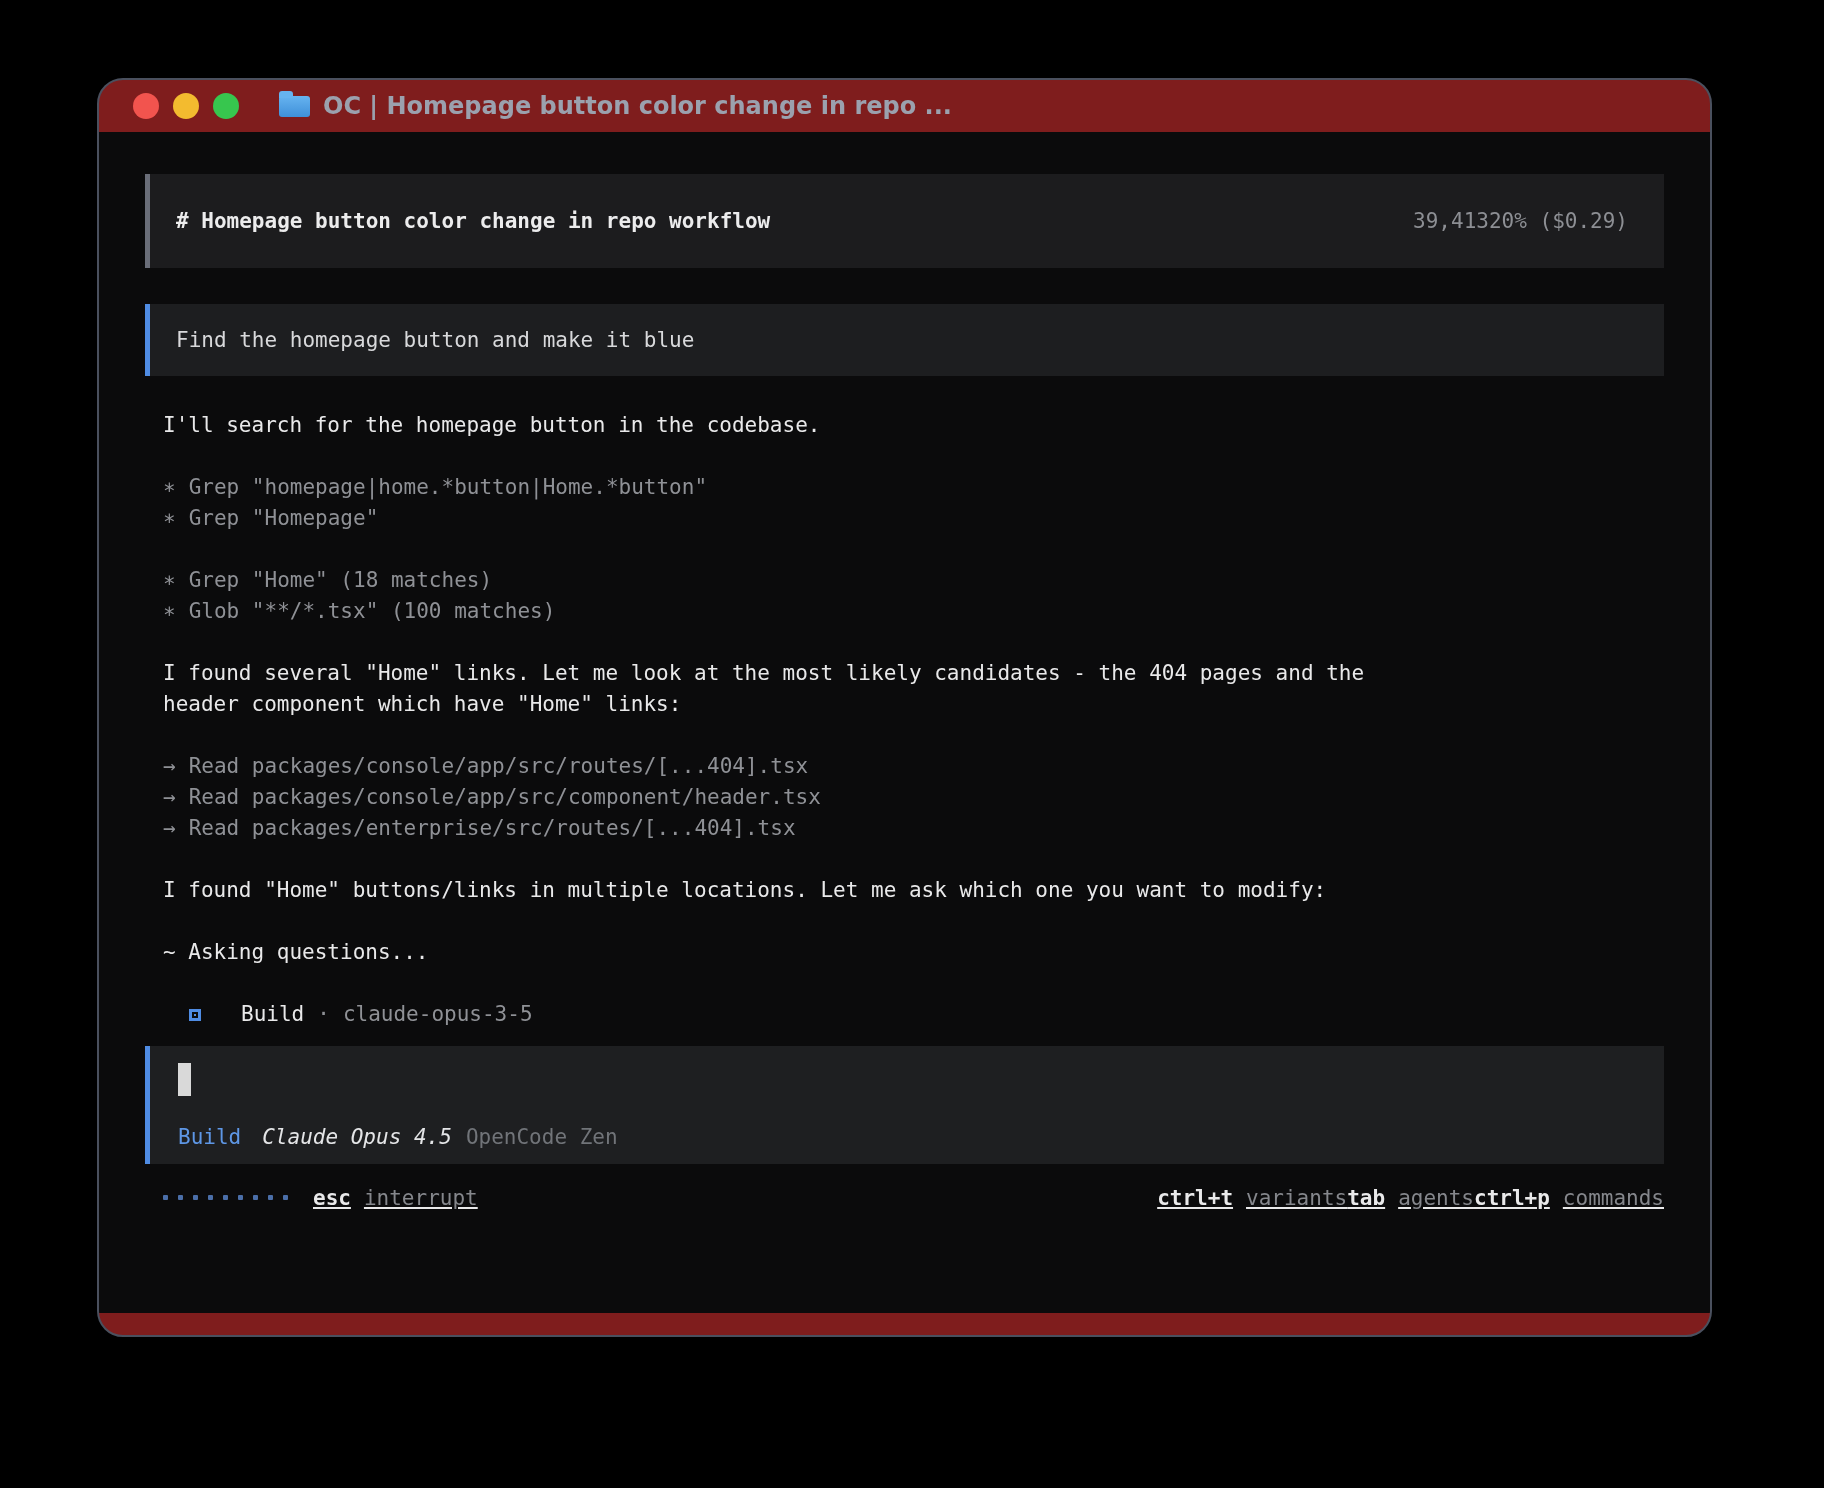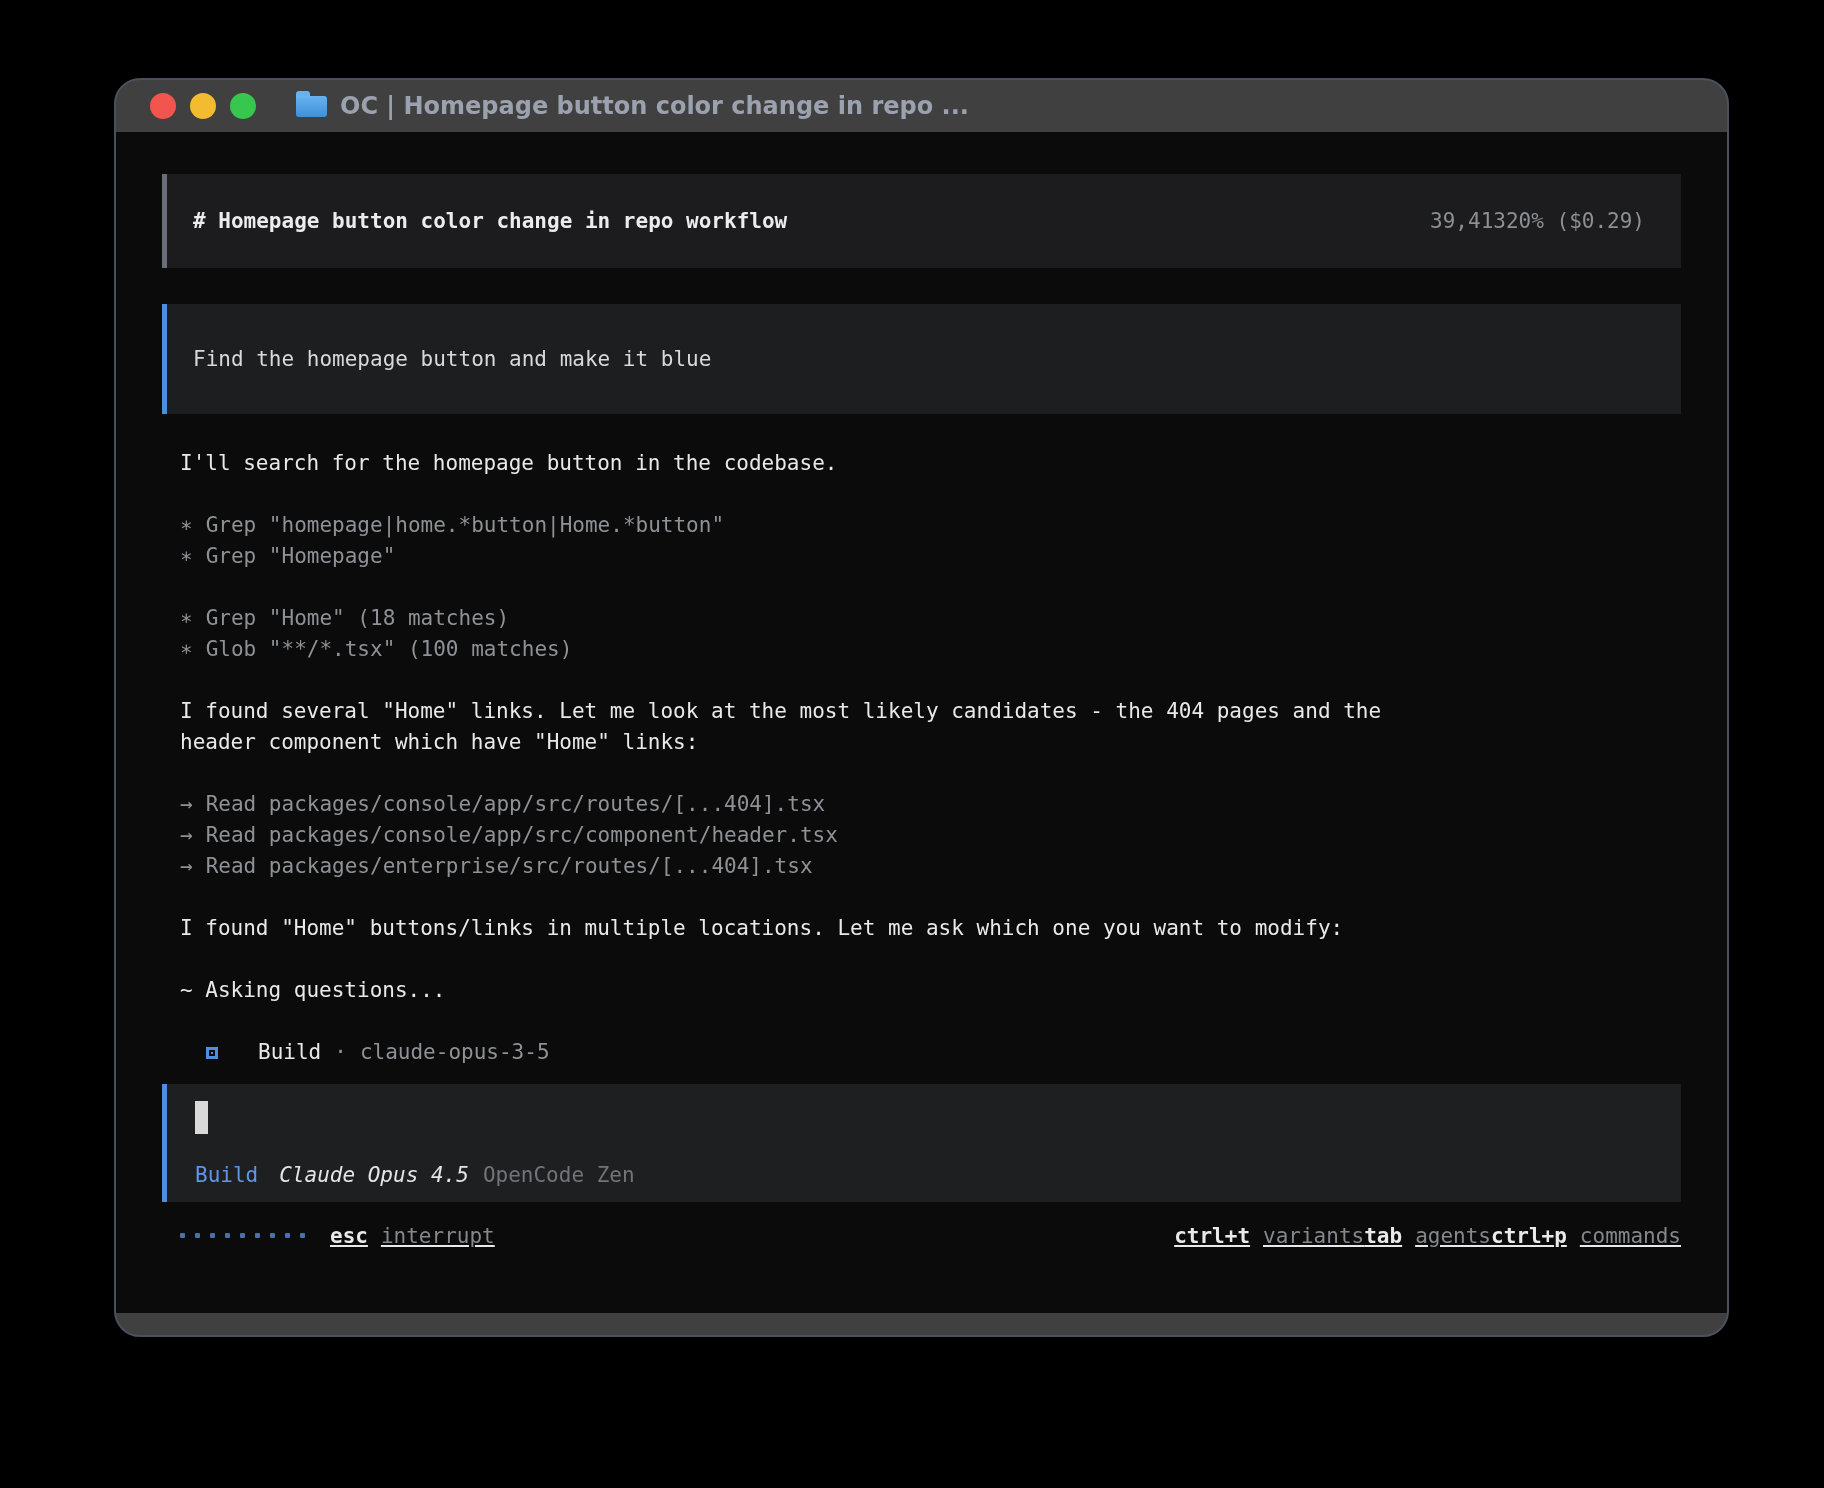--- a/index.html
+++ b/index.html
@@ -1,21 +1,21 @@
 <!DOCTYPE html>
 <html><head>
 <meta charset="utf-8">
 <style>
   * { box-sizing: border-box; }
   html, body { margin: 0; padding: 0; width: 1824px; height: 1488px; background: #000000; overflow: hidden; }
   body { font-family: "DejaVu Sans Mono", monospace; }
 
   .window {
-    position: absolute; left: 114px; top: 78px; width: 1615px; height: 1259px;
-    background: #404040; border: 2px solid #4a505e; border-radius: 26px;
+    position: absolute; left: 97px; top: 78px; width: 1615px; height: 1259px;
+    background: #7f1d1d; border: 2px solid #4a505e; border-radius: 26px;
     overflow: hidden; display: flex; flex-direction: column;
   }
 
   
   .titlebar { flex: 0 0 52px; display: flex; align-items: center; padding-left: 34px; }
   .light { width: 26px; height: 26px; border-radius: 50%; margin-right: 14px; flex: none; }
   .light.red { background: #f2544e; }
   .light.yellow { background: #f3bb2f; }
   .light.green { background: #37c64e; }
   .folder { margin-left: 26px; position: relative; width: 31px; height: 21px; border-radius: 3px;
@@ -29,21 +29,21 @@
   .terminal { flex: 1 1 auto; background: #0b0b0c; padding: 0 46px; font-size: 21px; color: #e9e9ea; }
   .footer-strip { flex: 0 0 22px; }
 
   .panel { background: #1c1c1e; border-left: 5px solid #6a6e79; }
 
   .header-panel { margin-top: 42px; height: 94px; display: flex; align-items: center;
     justify-content: space-between; padding: 0 36px 0 26px; }
   .header-title { font-weight: bold; color: #ececed; white-space: nowrap; }
   .header-stats { color: #8d8f94; display: flex; white-space: nowrap; }
 
-  .user-panel { margin-top: 36px; height: 110px; background: #1d1e20; border-left-color: #4f8ce4;
+  .user-panel { margin-top: 36px; height: 72px; background: #1d1e20; border-left-color: #4f8ce4;
     display: flex; align-items: center; padding: 0 26px; color: #d8d9db; }
 
   .convo { margin-top: 34px; padding-left: 18px; line-height: 31px; }
   .block { margin-bottom: 31px; }
   .block:last-child { margin-bottom: 0; }
   .line { white-space: pre; }
   .dim { color: #8f9196; }
   .glyph { display: inline-block; margin-right: 13px; }
 
   .task-row { display: flex; align-items: center; height: 31px; }

